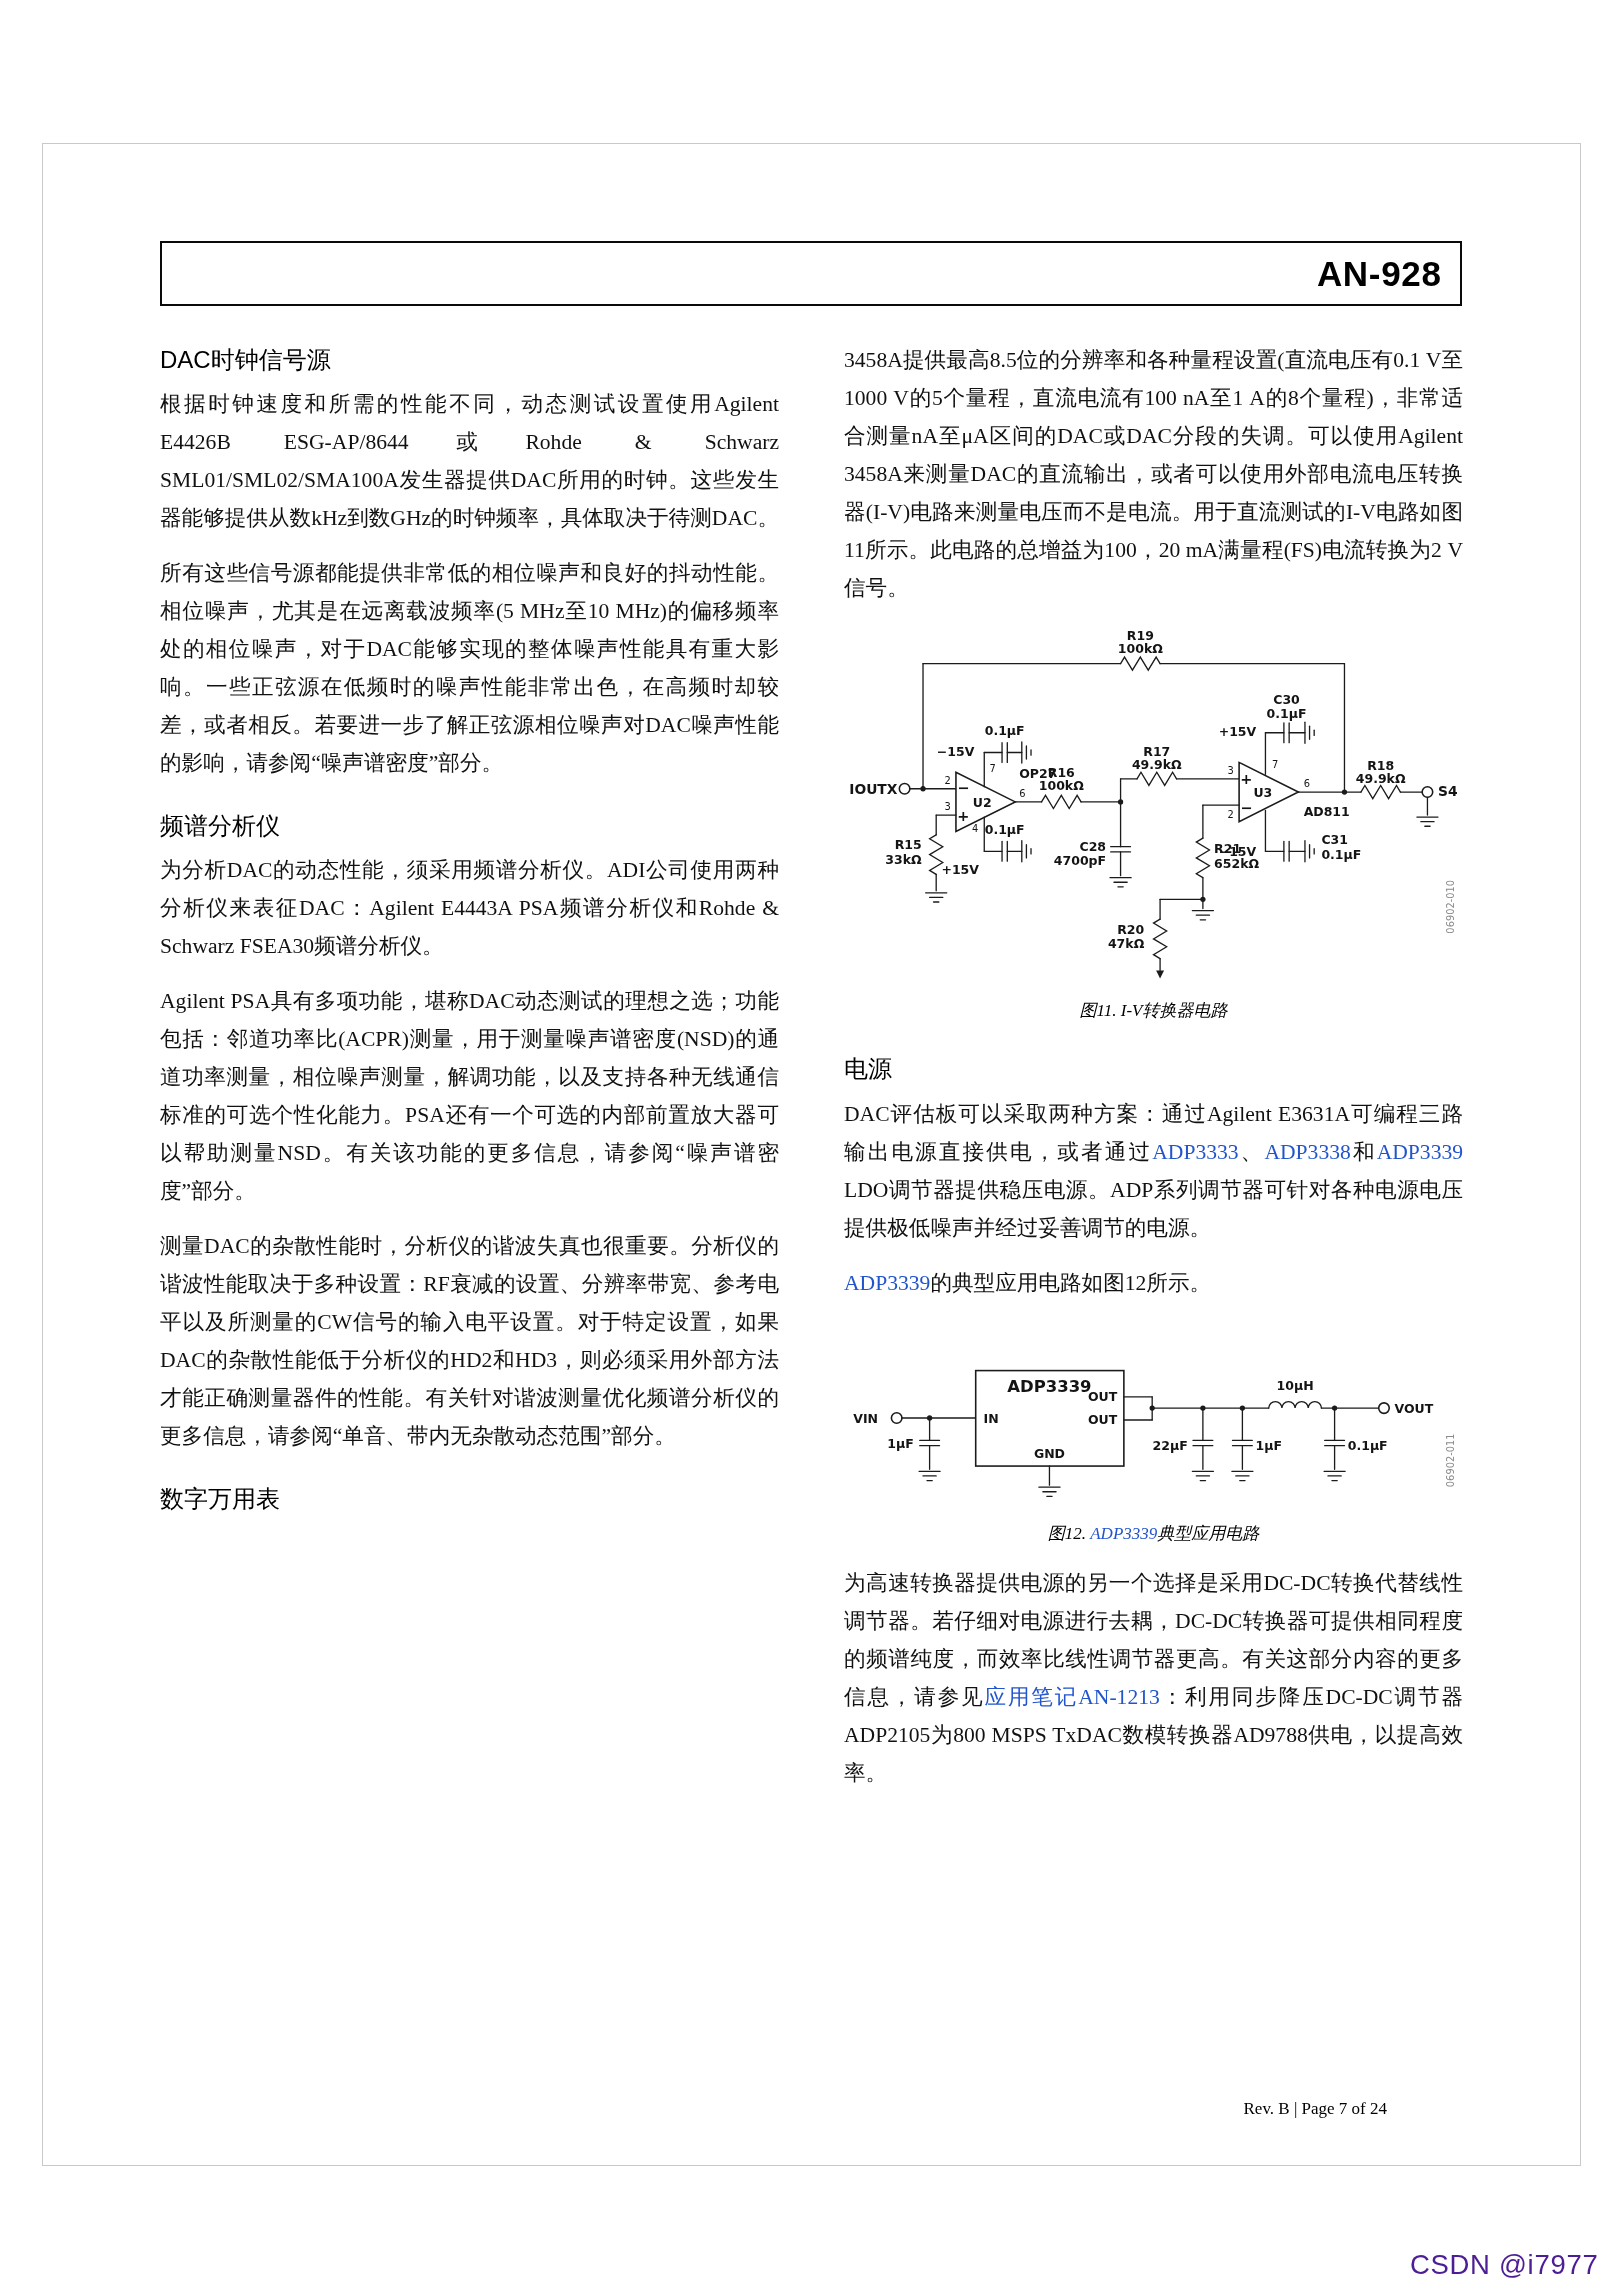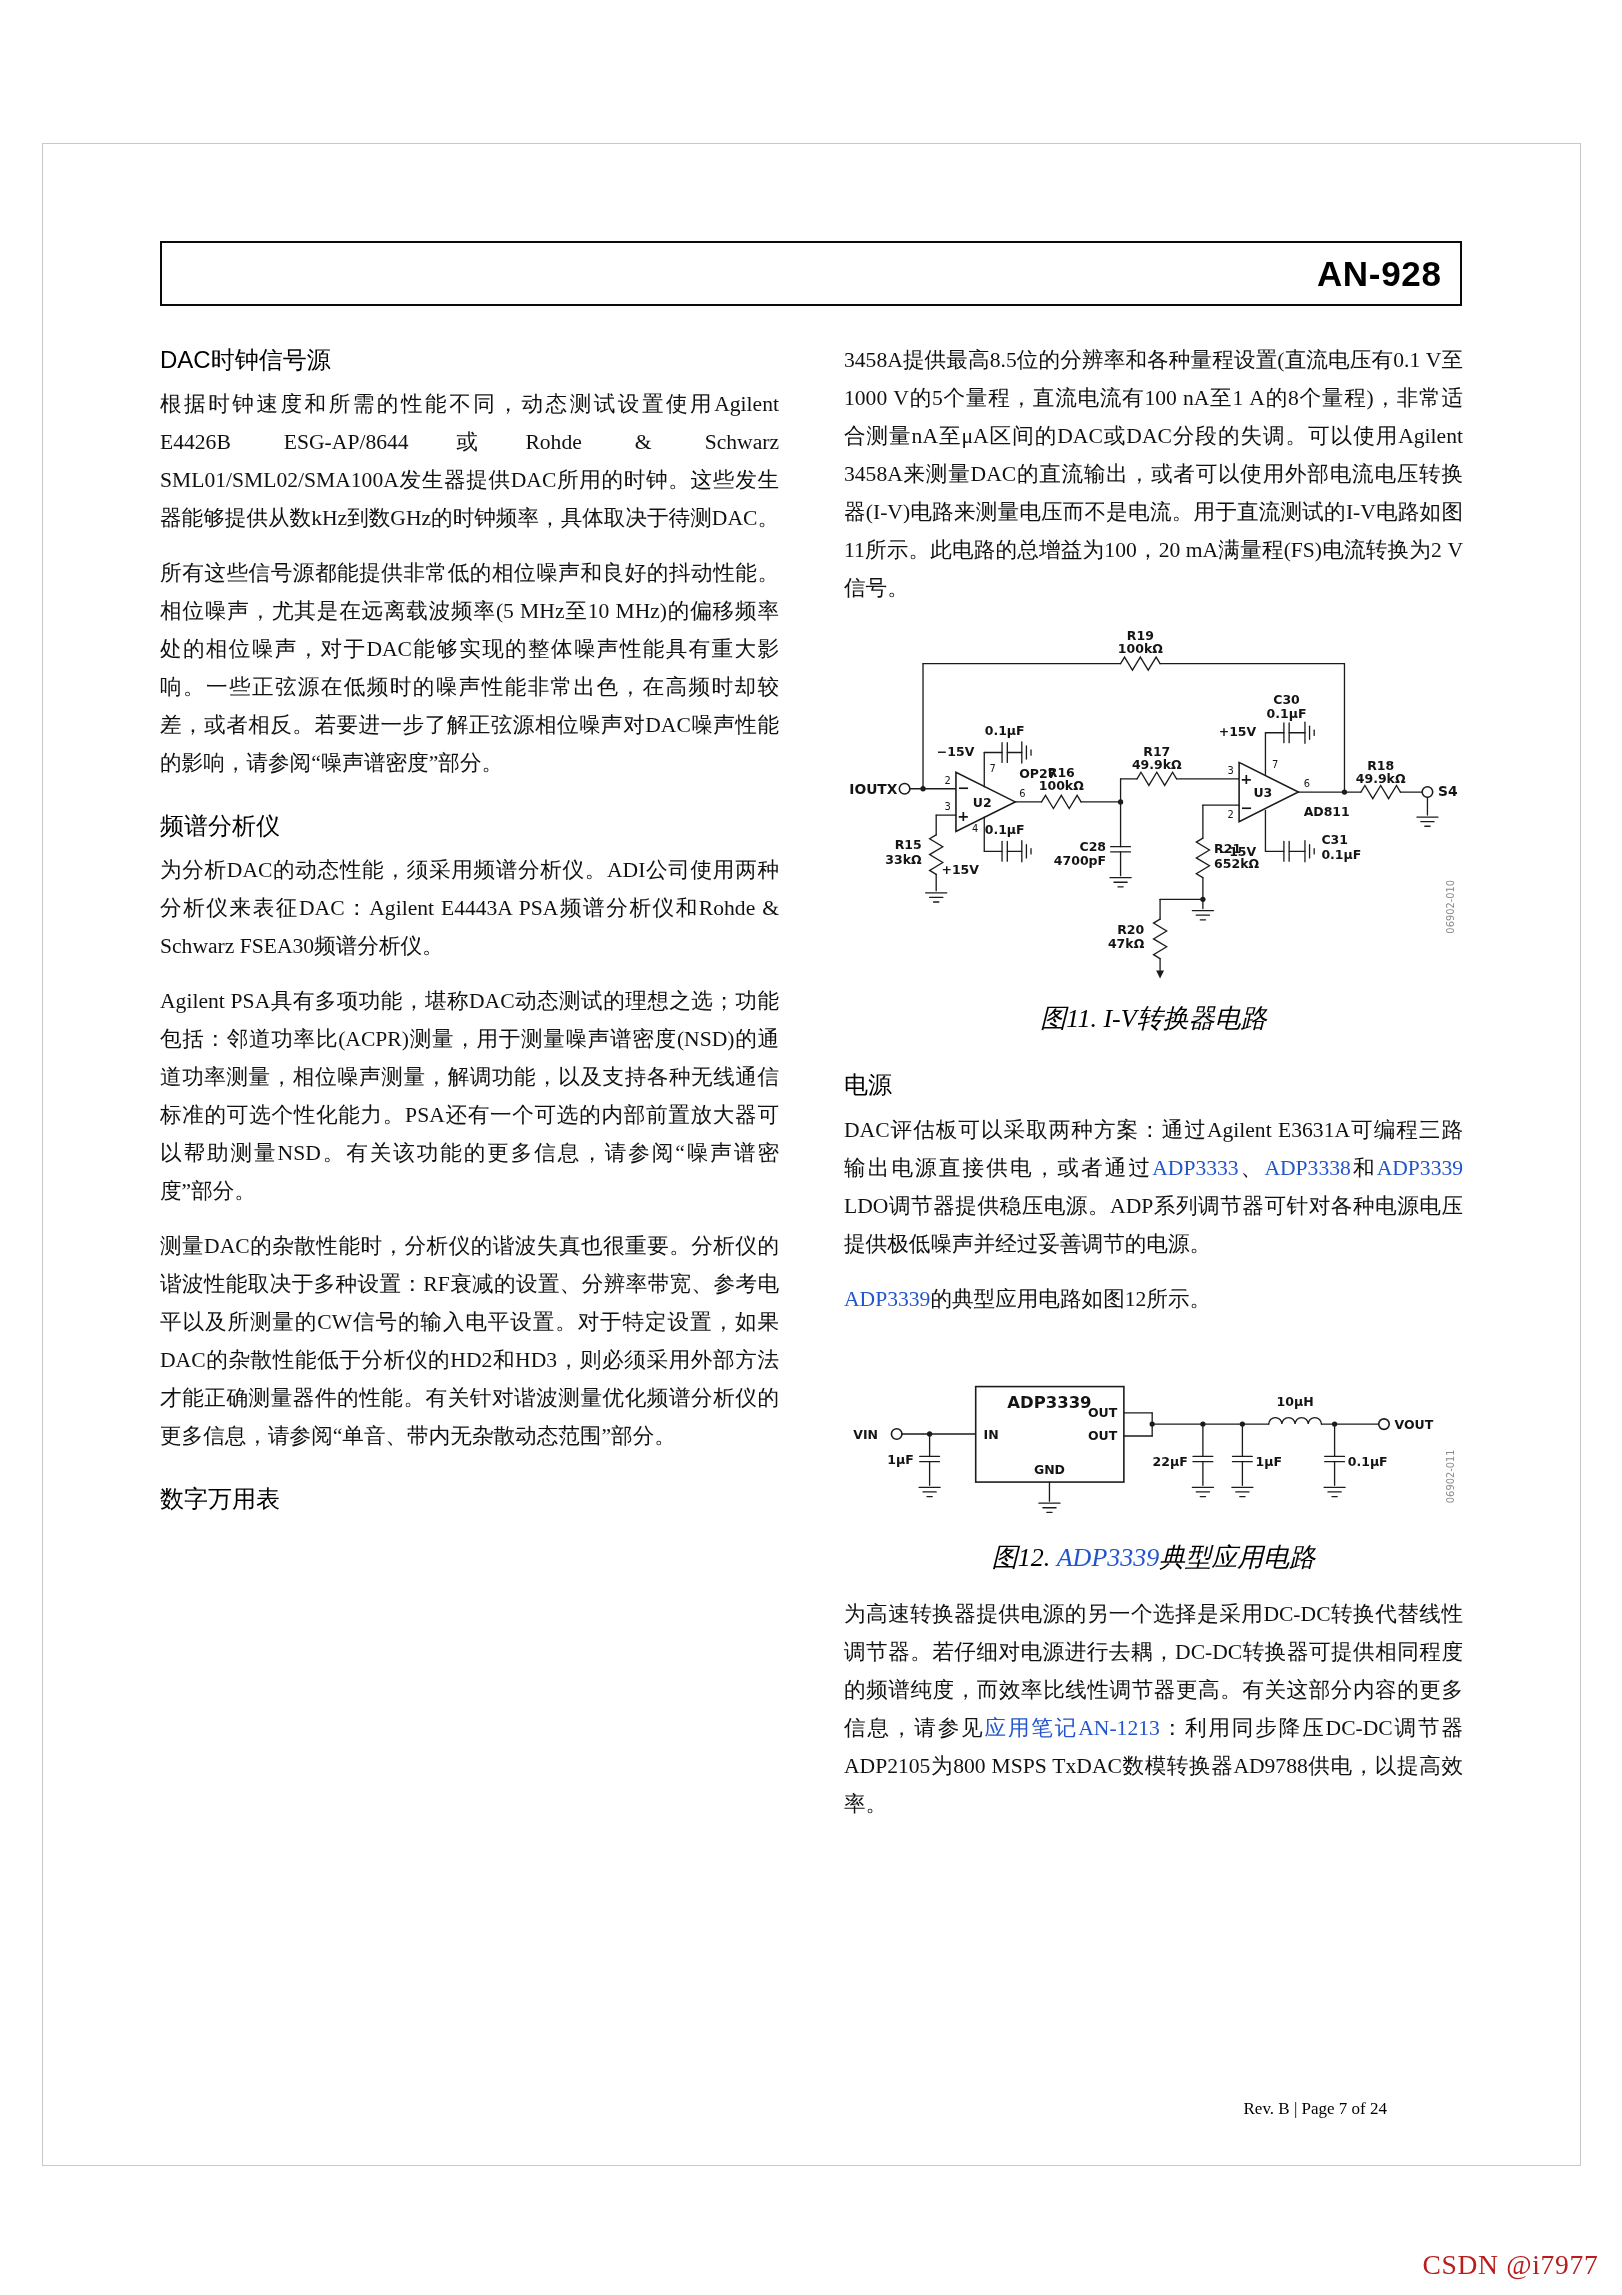--- a/index.html
+++ b/index.html
@@ -34,30 +34,30 @@
     font-family:"Liberation Sans","DejaVu Sans",sans-serif;
     font-weight:400; font-size:24px; line-height:1.3;
     margin:27.5px 0 10.5px 0; text-align:left; color:#000;
   }
   .col h2.sec:first-child { margin-top:2.6px; }
   p.body { margin:0 0 17px 0; }
   a.doclink { color:var(--link-color,#2255CC); text-decoration:none; cursor:pointer; }
   figure.schematic { margin:9.2px 0 14.4px 0; }
   figure.schematic svg { display:block; }
   figcaption.figcap {
-    text-align:center; font-style:italic; font-size:26px; margin-top:2.6px; color:#000;
+    text-align:center; font-style:italic; font-size:17px; margin-top:2.6px; color:#000;
   }
   .doc-footer {
     position:absolute; top:2099px; left:0; width:1387px;
     text-align:right; font-size:17px; color:#000;
   }
   .site-mark {
     position:absolute; top:2249px; right:23.6px;
-    font-family:Liberation Serif, serif;
-    font-size:27.5px; color:#b91c1c; letter-spacing:0.7px;
+    font-family:Liberation Sans, sans-serif;
+    font-size:27.5px; color:#4c1d95; letter-spacing:0.7px;
   }
   
   svg .wire { stroke:#1b1b1b; stroke-width:2; fill:none; stroke-linecap:round; }
   svg .sym  { stroke:#1b1b1b; stroke-width:2.4; fill:#ffffff; }
   svg .dot  { fill:#1b1b1b; stroke:none; }
   svg .fillmark { fill:#1b1b1b; stroke:none; }
   svg text {
     font-family:"DejaVu Sans","Liberation Sans",sans-serif;
     fill:#141414; font-size:19px;
   }

